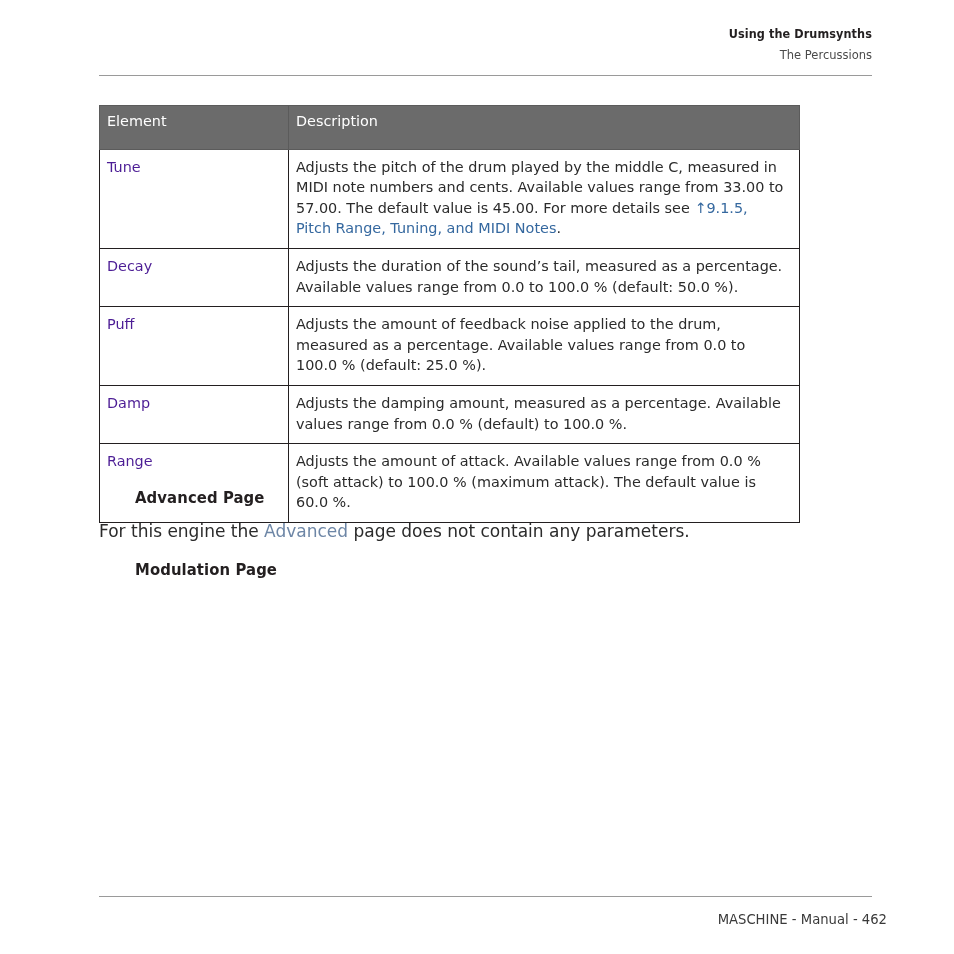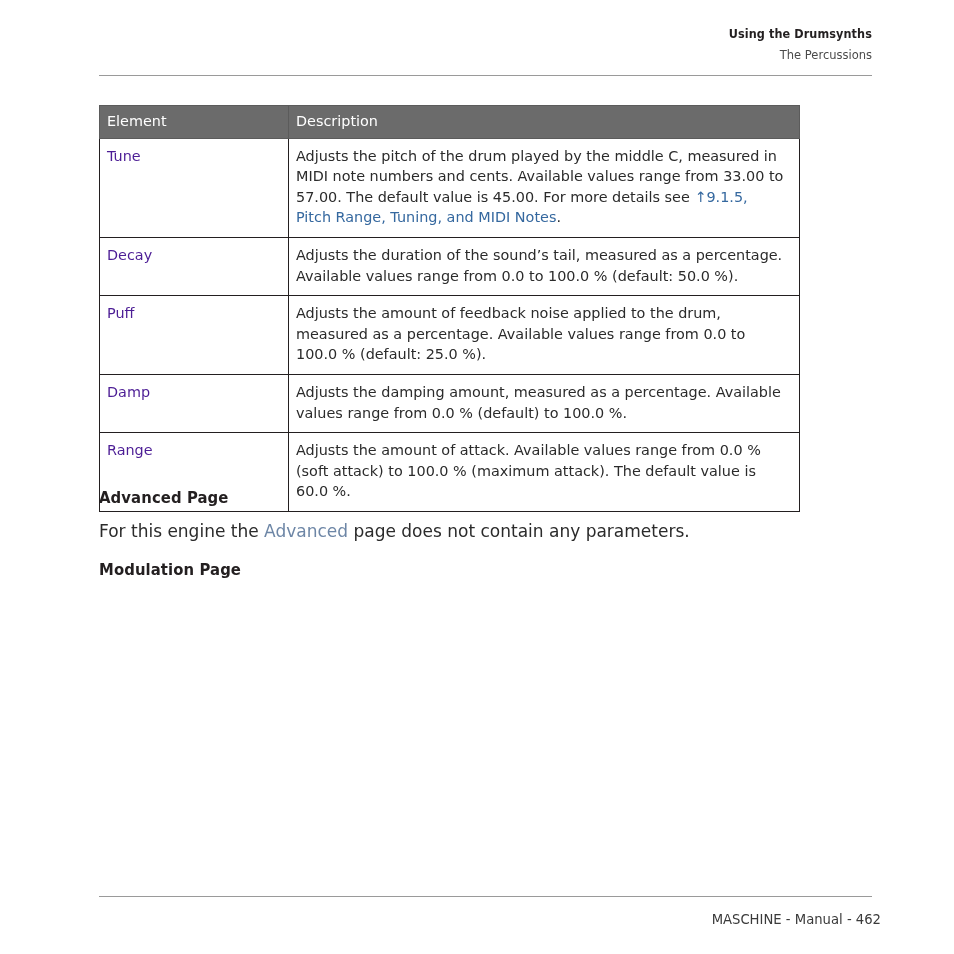--- a/index.html
+++ b/index.html
@@ -72,21 +72,21 @@
     font-size: 14.4px;
     line-height: 20.6px;
   }
   .param-table thead th {
     background: #6b6b6b;
     color: #ffffff;
     font-weight: normal;
     text-align: left;
     border-color: #5b5b5b;
     padding-top: 5px;
-    padding-bottom: 6px;
+    padding-bottom: 17px;
     font-size: 14.4px;
   }
   .col-element { width: 189px; }
   .col-desc { width: 511px; }
 
   .param-table td.cell-element {
     padding-left: 7px;
   }
   .param-table td.cell-desc {
     padding-left: 7px;
@@ -109,20 +109,21 @@
 
   
   .h2 {
     position: absolute;
     left: 99px;
     font-family: "DejaVu Sans Condensed", "Liberation Sans Narrow", "Liberation Sans", sans-serif;
     font-weight: bold;
     font-size: 16.5px;
     color: #231f20;
     letter-spacing: 0.1px;
+    padding-left: 36px;
   }
   .para {
     position: absolute;
     left: 99px;
     font-size: 17px;
     line-height: 20.6px;
     color: #2b2b2b;
   }
 
   #heading-advanced { top: 488px; }
@@ -134,21 +135,21 @@
   .rule-bottom {
     position: absolute;
     left: 99px;
     top: 896px;
     width: 773px;
     height: 1px;
     background: #9a9a9a;
   }
   .footer {
     position: absolute;
-    left: 108px;
+    left: 114px;
     top: 912px;
     width: 773px;
     text-align: right;
     font-size: 13.2px;
     color: #3a3a3a;
   }
 </style>
 </head>
 <body>
 

